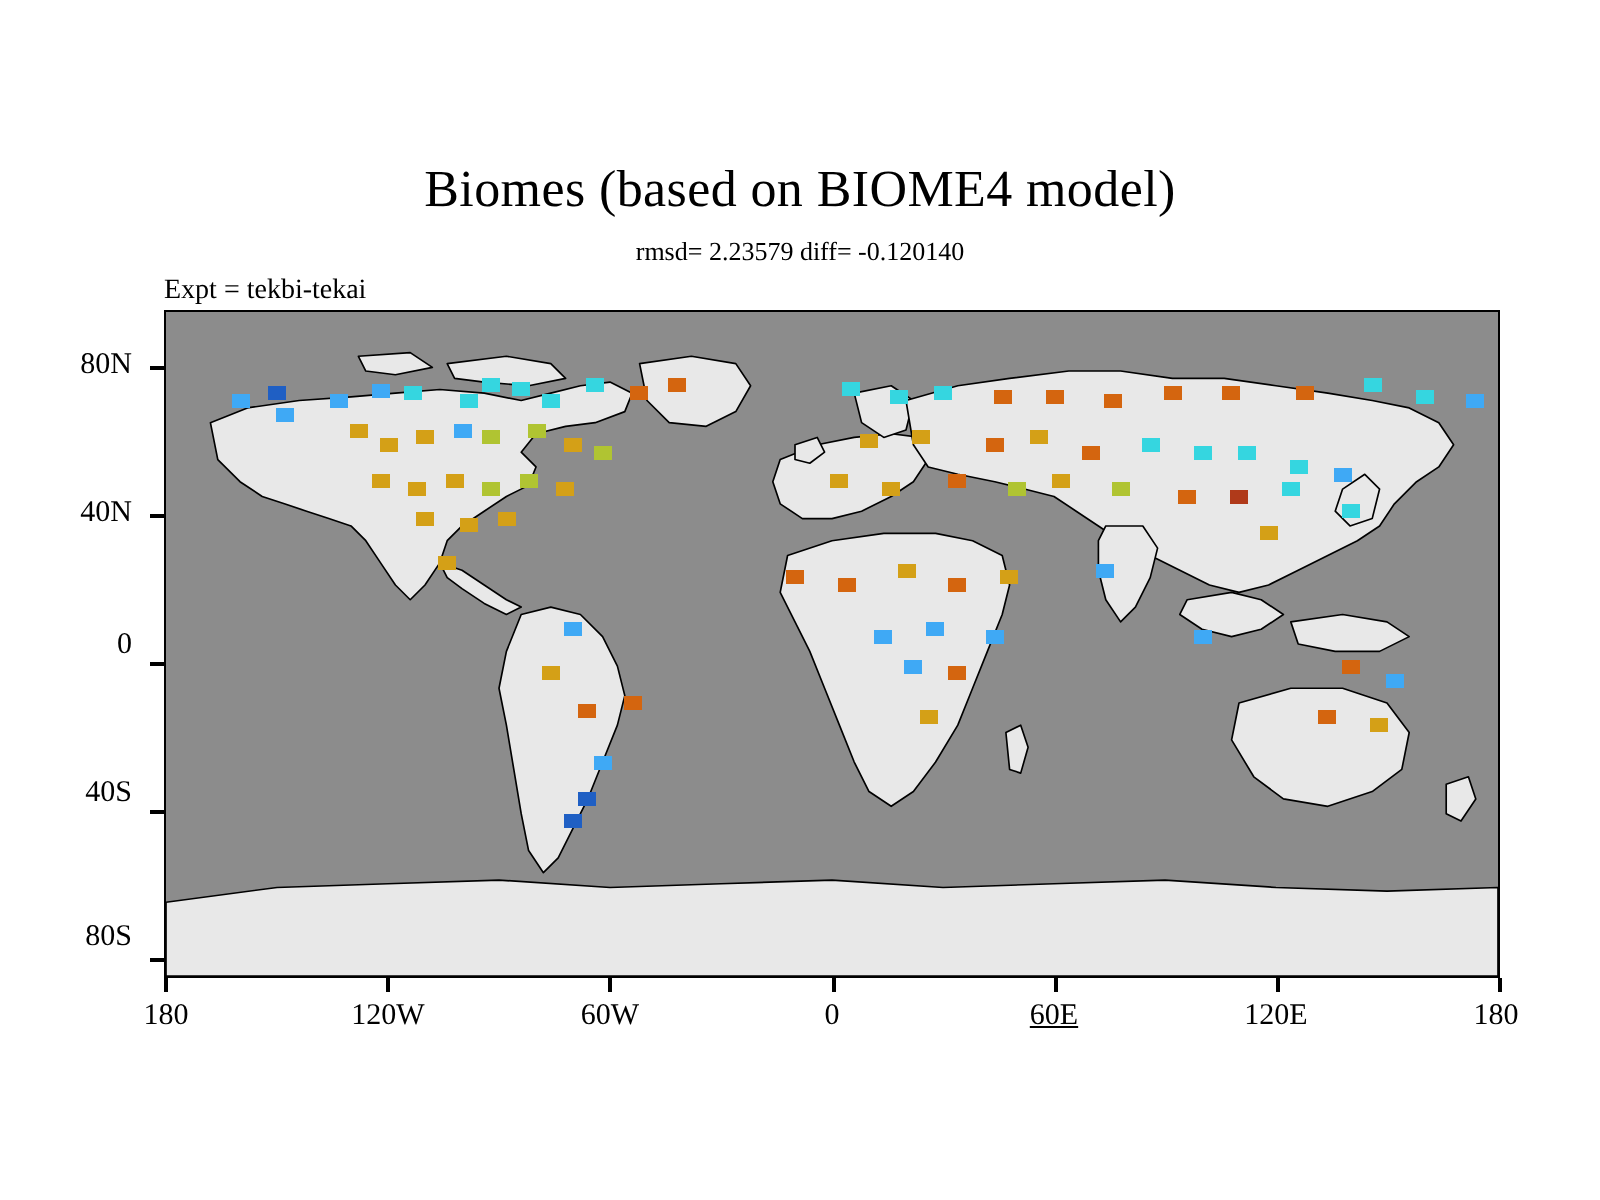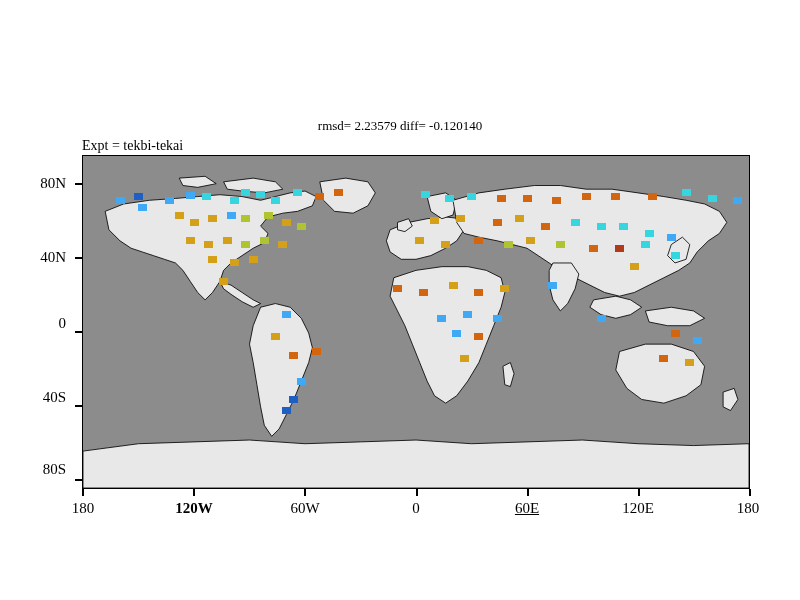--- a/index.html
+++ b/index.html
@@ -116,20 +116,21 @@
     width: 1.5px;
     height: 7px;
     background: #000;
   }
 </style>
 </head>
 <body>
 
 <div id="figure">
 
+  <div class="main-title">Biomes (based on BIOME4 model)</div>
   <div class="sub-rmsd">rmsd= 2.23579 diff= -0.120140</div>
   <div class="expt-label">Expt = tekbi-tekai</div>
 
   <div id="plot">
     <svg id="landlayer" viewBox="0 0 360 180" preserveAspectRatio="none">
       <g fill="#e8e8e8" stroke="#000000" stroke-width="0.45" stroke-linejoin="round">
 
         <path d="M12,30 L22,26 L36,24 L50,23 L62,22 L74,21 L86,22 L96,24 L104,22 L112,20
                  L120,19 L126,22 L124,27 L116,30 L108,31 L100,33 L96,38 L100,42 L98,47
                  L92,50 L86,54 L80,58 L76,62 L74,68 L70,74 L66,78 L62,74 L58,68 L54,62
@@ -288,20 +289,20 @@
 
   <div class="tickmark-x" style="left:82px;  top:489px;"></div>
   <div class="tickmark-x" style="left:193px; top:489px;"></div>
   <div class="tickmark-x" style="left:304px; top:489px;"></div>
   <div class="tickmark-x" style="left:416px; top:489px;"></div>
   <div class="tickmark-x" style="left:527px; top:489px;"></div>
   <div class="tickmark-x" style="left:638px; top:489px;"></div>
   <div class="tickmark-x" style="left:749px; top:489px;"></div>
 
   <div class="xtick-label" style="left:83px;  top:500px;">180</div>
-  <div class="xtick-label" style="left:194px; top:500px;font-weight:bold;">120W</div>
+  <div class="xtick-label" style="left:194px; top:500px;">120W</div>
   <div class="xtick-label" style="left:305px; top:500px;">60W</div>
   <div class="xtick-label" style="left:416px; top:500px;">0</div>
   <div class="xtick-label" style="left:527px; top:500px;text-decoration:underline;">60E</div>
   <div class="xtick-label" style="left:638px; top:500px;">120E</div>
   <div class="xtick-label" style="left:748px; top:500px;">180</div>
 
 </div>
 
 </body></html>

